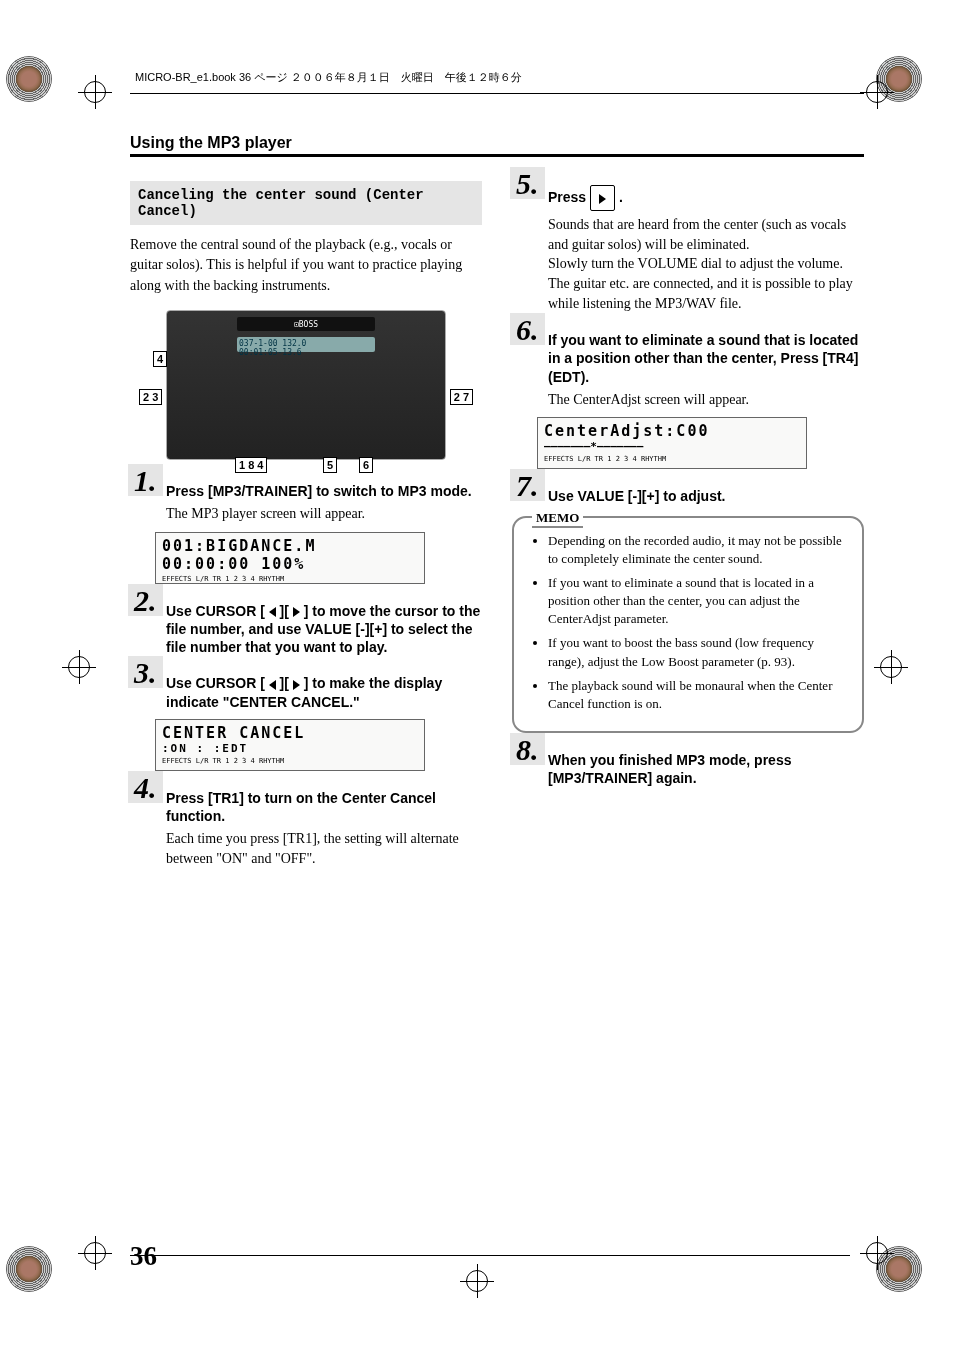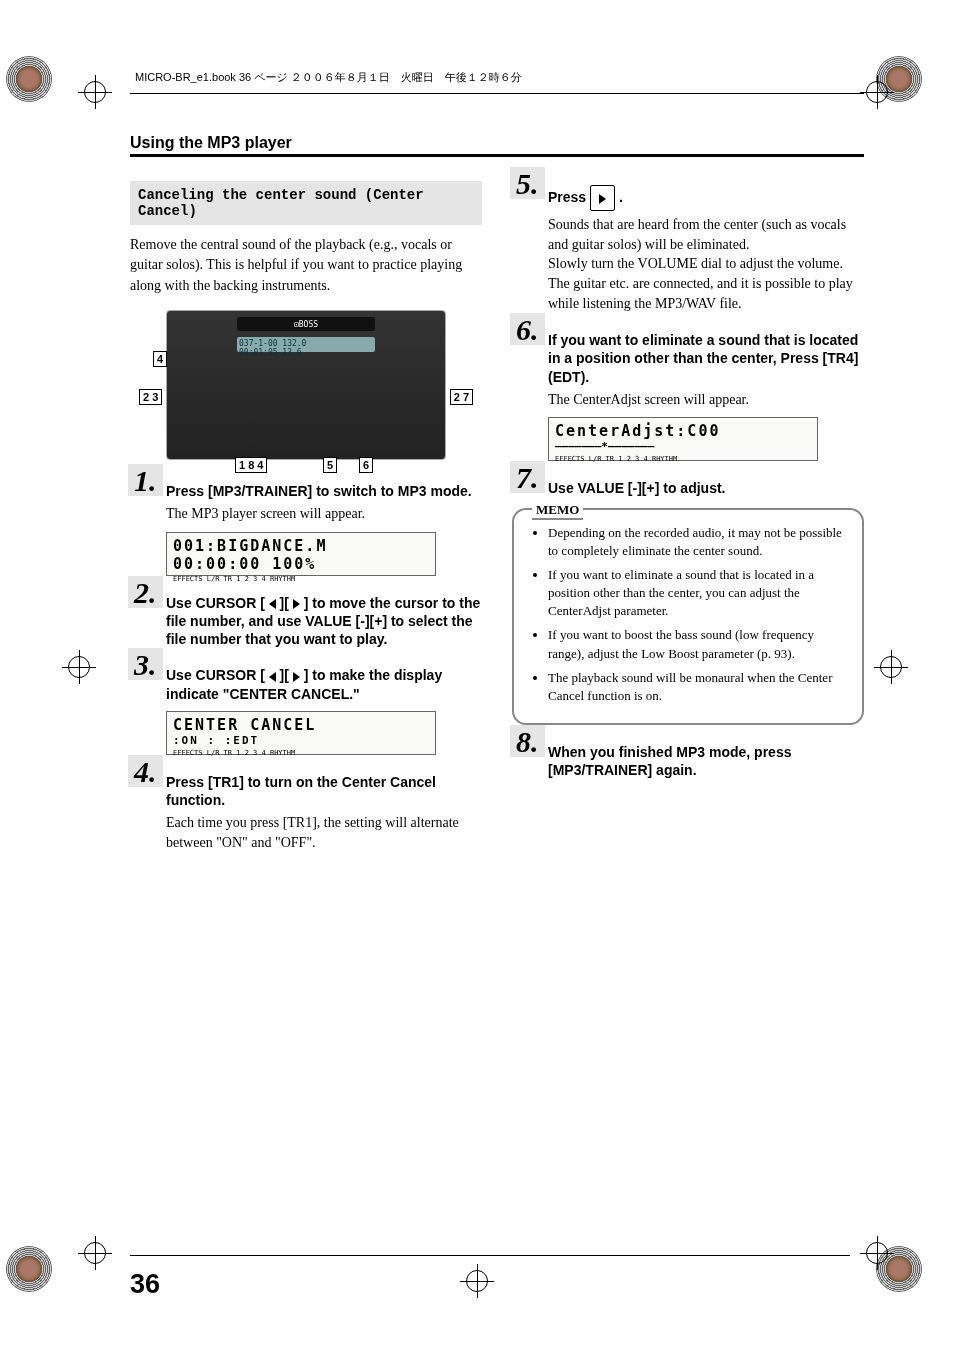--- a/index.html
+++ b/index.html
@@ -14,33 +14,33 @@
     .feature-title { font-family: Liberation Mono, monospace; font-weight: bold; font-size: 14px; line-height: 1.15; background: #e5e5e5; padding: 6px 8px; margin-bottom: 10px; }
     .body-text { font-size: 14px; line-height: 1.45; margin-bottom: 14px; }
     .device-img-placeholder { width: 280px; height: 150px; margin: 8px auto 18px; border: 1px solid #aaa; background: linear-gradient(#333, #222); position: relative; border-radius: 4px; }
     .device-screen { position: absolute; top: 26px; left: 70px; right: 70px; height: 15px; background: #8aa; border-radius: 2px; font-family: monospace; font-size: 8px; padding: 2px; color: #034; }
     .callout-box { position: absolute; border: 1px solid #000; font-family: Arial; font-weight: bold; font-size: 11px; background: #fff; padding: 1px 3px; }
     .step { margin-top: 14px; position: relative; }
     .step-num { font-family: Georgia; font-style: italic; font-weight: bold; font-size: 30px; position: absolute; left: -2px; top: -14px; background: #e5e5e5; padding: 2px 6px 0; line-height: 1; }
     .step-content { padding-left: 36px; padding-top: 4px; }
     .step-head { font-family: Arial, sans-serif; font-weight: bold; font-size: 14px; line-height: 1.3; margin-bottom: 4px; }
     .step-body { font-size: 14px; line-height: 1.4; }
-    .lcd-placeholder { width: 270px; height: 44px; border: 1px solid #666; margin: 8px 0 8px 36px; background: #f9f9f8; font-family: monospace; font-size: 12px; padding: 4px 6px; letter-spacing: 1px; position: relative; }
+    .lcd-placeholder { width: 270px; height: 52px; border: 1px solid #666; margin: 8px 0 8px 25px; background: #f9f9f8; font-family: monospace; font-size: 12px; padding: 4px 6px; letter-spacing: 1px; position: relative; }
     .lcd-line1 { font-size: 15px; font-weight: bold; letter-spacing: 2px; }
     .lcd-line2 { font-size: 15px; font-weight: bold; letter-spacing: 2px; }
     .lcd-foot { font-size: 7px; letter-spacing: 0; margin-top: 2px; }
     .tri { display: inline-block; width: 0; height: 0; vertical-align: middle; }
     .tri-left { border-top: 5px solid transparent; border-bottom: 5px solid transparent; border-right: 7px solid #000; }
     .tri-right { border-top: 5px solid transparent; border-bottom: 5px solid transparent; border-left: 7px solid #000; }
     .play-btn-box { display: inline-block; border: 1px solid #000; padding: 3px 8px; border-radius: 2px; vertical-align: middle; }
     .memo-box { border: 2px solid #888; border-radius: 14px; padding: 14px 16px 12px; margin-top: 10px; position: relative; }
     .memo-label { font-family: Liberation Serif, serif; font-weight: bold; font-size: 13px; position: absolute; top: -8px; left: 18px; background: #fff; padding: 0 4px; border-bottom: 2px solid #888; }
     .memo-list { list-style: disc; padding-left: 18px; font-size: 13px; line-height: 1.4; }
     .memo-list li { margin-bottom: 6px; }
-    .page-num { font-family: Liberation Sans, sans-serif; font-weight: bold; font-size: 27px; position: absolute; left: 130px; bottom: 48px; text-align: right; }
+    .page-num { font-family: Liberation Serif, serif; font-weight: bold; font-size: 27px; position: absolute; left: 130px; bottom: 76px; text-align: right; }
     .page-num-rule { border-top: 1px solid #000; width: 720px; position: absolute; left: 130px; bottom: 92px; }
     .crop-mark { position: absolute; width: 34px; height: 34px; }
     .crop-cross::before, .crop-cross::after { content: ''; position: absolute; background: #000; }
     .crop-cross::before { width: 100%; height: 1px; top: 50%; }
     .crop-cross::after { height: 100%; width: 1px; left: 50%; }
     .crop-circle { position: absolute; width: 22px; height: 22px; border: 1px solid #000; border-radius: 50%; top: 6px; left: 6px; }
     .ornament { position: absolute; width: 46px; height: 46px; border-radius: 50%; background: repeating-radial-gradient(circle, #666 0, #666 1px, #ccc 1px, #ccc 2px), #ccc; }
     .ornament-inner { position: absolute; inset: 10px; border-radius: 50%; background: radial-gradient(circle, #a76 40%, #864 70%, #543 100%); box-shadow: 0 0 3px #0008 inset; }
   </style>
 </head>

